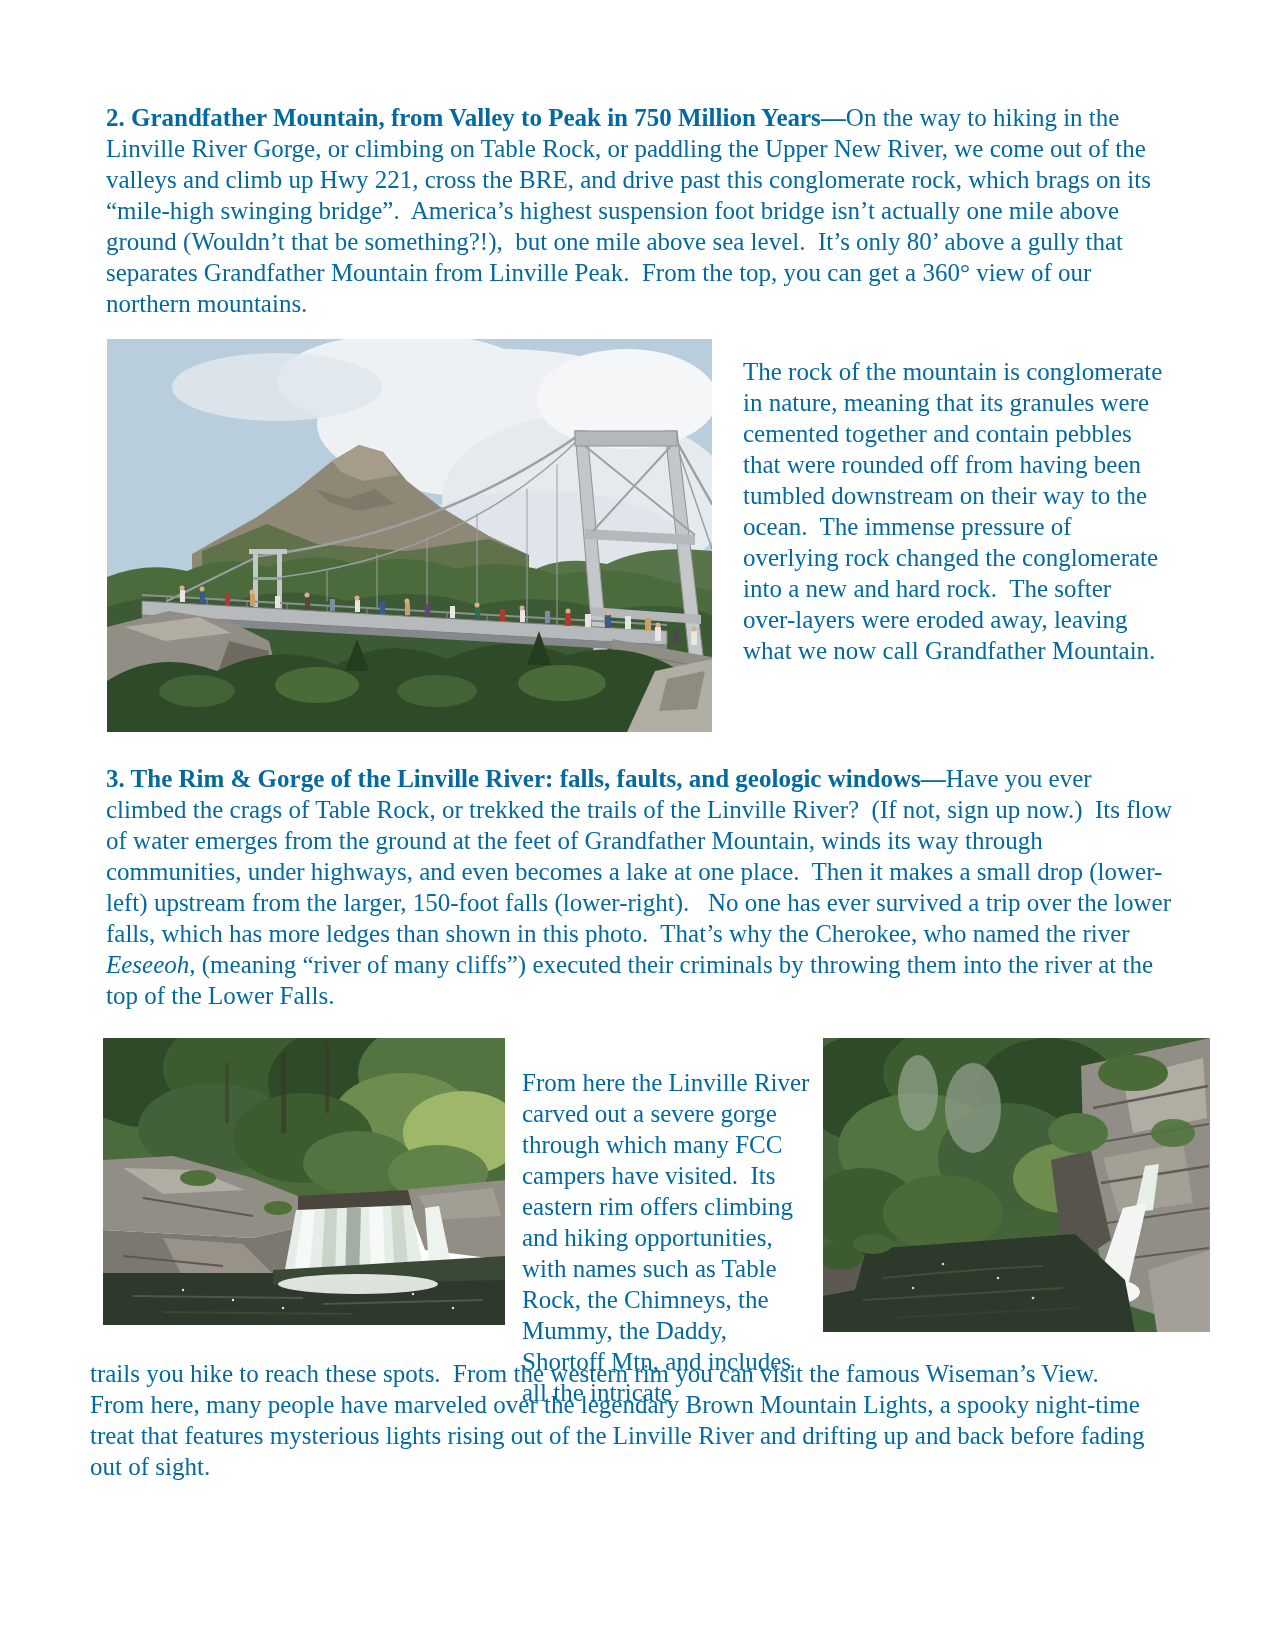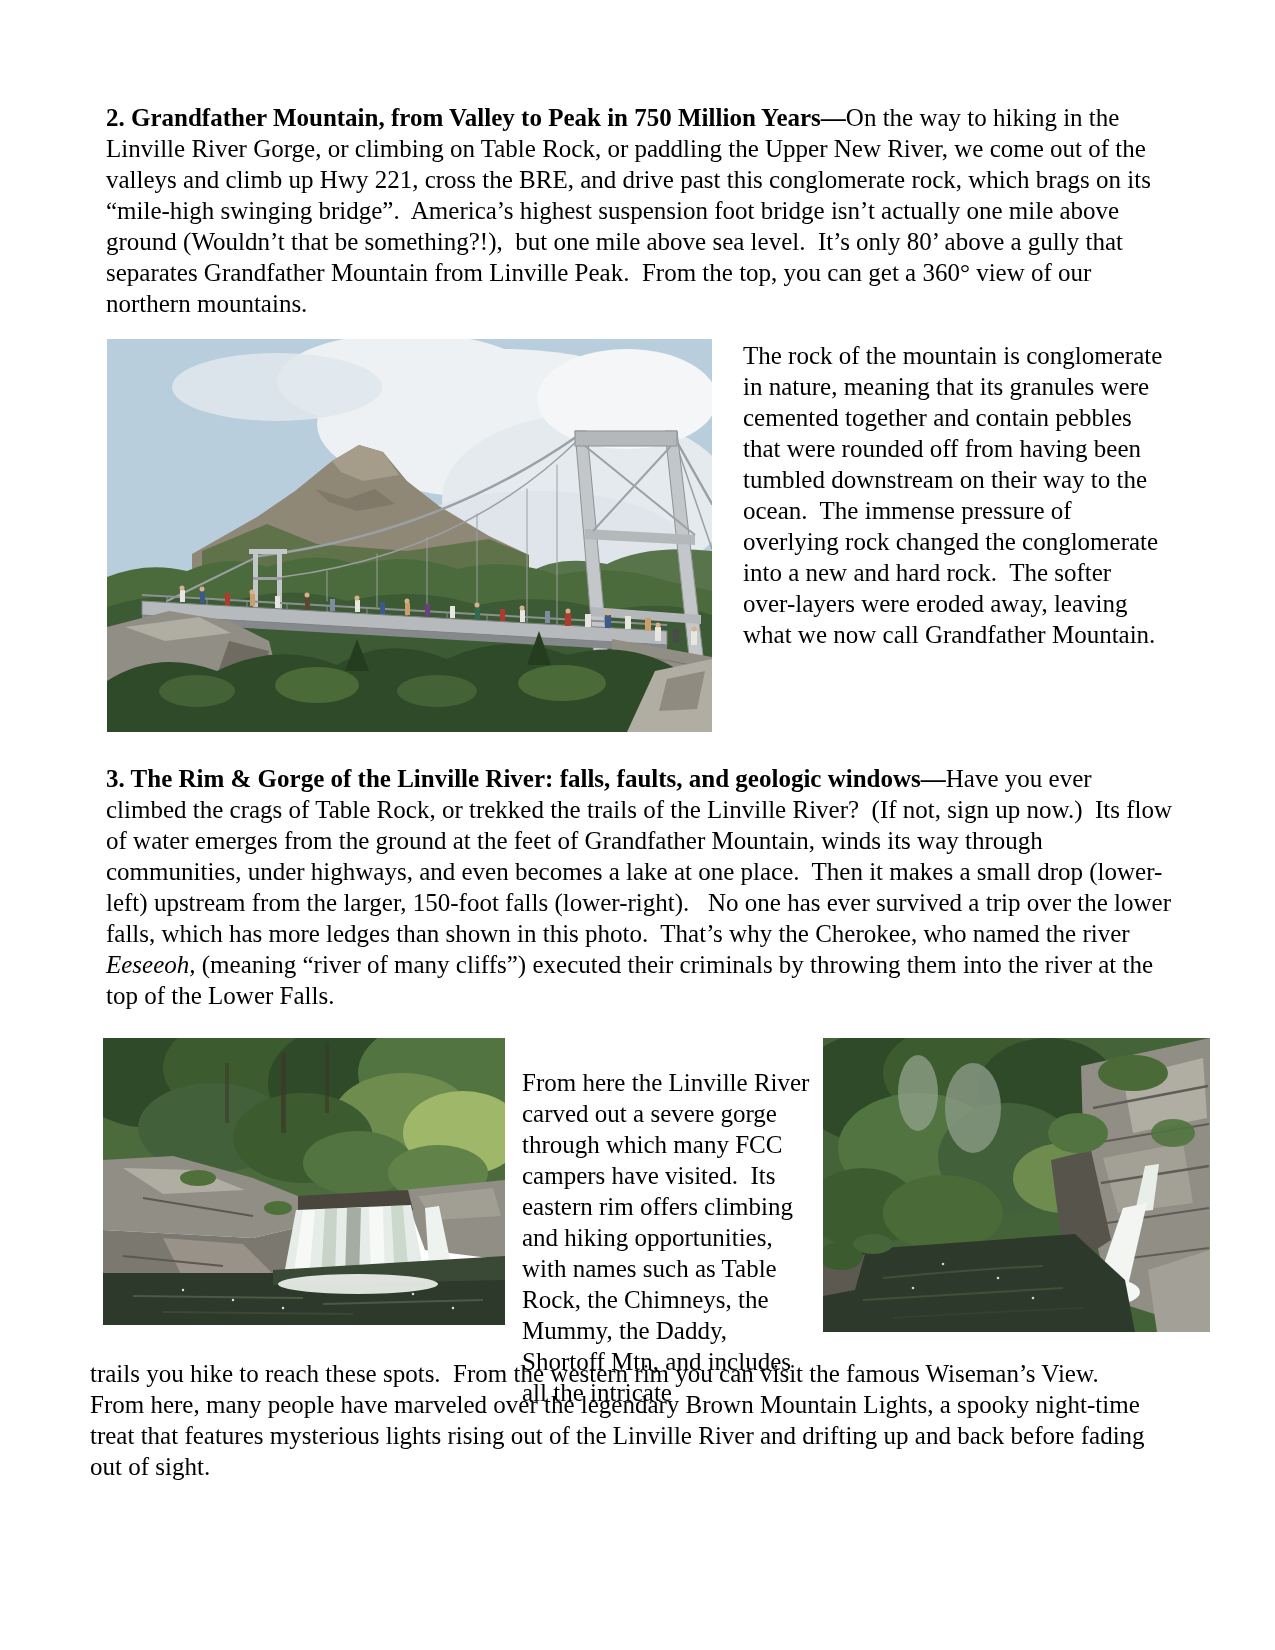--- a/index.html
+++ b/index.html
@@ -1,21 +1,21 @@
 <!DOCTYPE html>
 <html><head>
 <meta charset="utf-8">
 <style>
   html,body { margin:0; padding:0; background:#ffffff; }
   .page {
     position:relative;
     width:1236px; height:1650px;
     background:#ffffff;
     font-family:"Liberation Serif", serif;
-    color:#000000;
+    color:#0369a1;
     overflow:hidden;
   }
   .blk { position:absolute; }
   p.doc {
     margin:0;
     font-size:25px;
     line-height:31px;
     white-space:pre-wrap;
     text-align:left;
   }
@@ -159,21 +159,21 @@
         <polygon points="250,300 262,332 238,332" fill="#243d1f"></polygon>
         <polygon points="432,292 444,326 420,326" fill="#243d1f"></polygon>
       </g>
       <g>
         <polygon points="548,332 605,320 605,393 520,393" fill="#b0ada3"></polygon>
         <polygon points="560,340 598,332 590,370 552,372" fill="#8f8b80"></polygon>
       </g>
     </svg>
   </div>
 
-  <div class="blk" style="left:743px; top:340px; width:424px;">
+  <div class="blk" style="left:743px; top:356px; width:424px;">
     <p class="doc">The rock of the mountain is conglomerate in nature, meaning that its granules were cemented together and contain pebbles that were rounded off from having been tumbled downstream on their way to the ocean.  The immense pressure of overlying rock changed the conglomerate into a new and hard rock.  The softer over-layers were eroded away, leaving what we now call Grandfather Mountain.</p>
   </div>
 
   <div class="blk" style="left:106px; top:763px; width:1068px;">
     <p class="doc"><b>3. The Rim &amp; Gorge of the Linville River: falls, faults, and geologic windows—</b><span>Have you ever climbed the crags of Table Rock, or trekked the trails of the Linville River?  (If not, sign up now.)  Its flow of water emerges from the ground at the feet of Grandfather Mountain, winds its way through communities, under highways, and even becomes a lake at one place.  Then it makes a small drop (lower-left) upstream from the larger, 150-foot falls (lower-right).   No one has ever survived a trip over the lower falls, which has more ledges than shown in this photo.  That’s why the Cherokee, who named the river </span><i>Eeseeoh,</i><span> (meaning “river of many cliffs”) executed their criminals by throwing them into the river at the top of the Lower Falls.</span></p>
   </div>
 
   <div class="blk photo" style="left:103px; top:1038px; width:402px; height:287px;" title="linville-river-upper-falls-photo">
     <svg viewBox="0 0 402 287" width="100%" height="100%" preserveAspectRatio="none">
       <rect x="0" y="0" width="402" height="180" fill="#4c6b3c"></rect>

